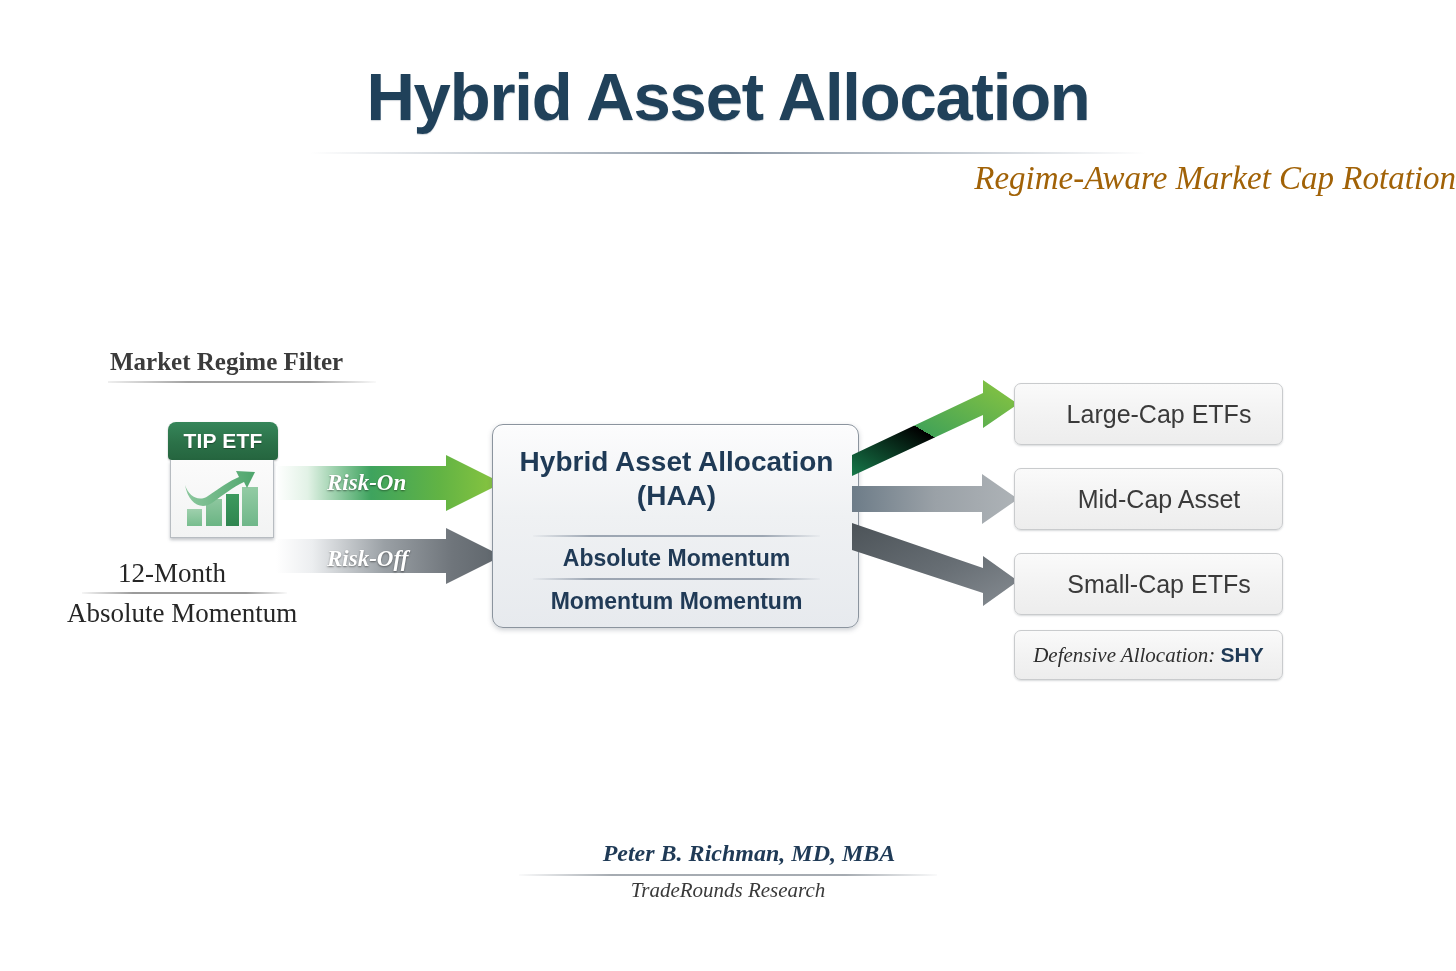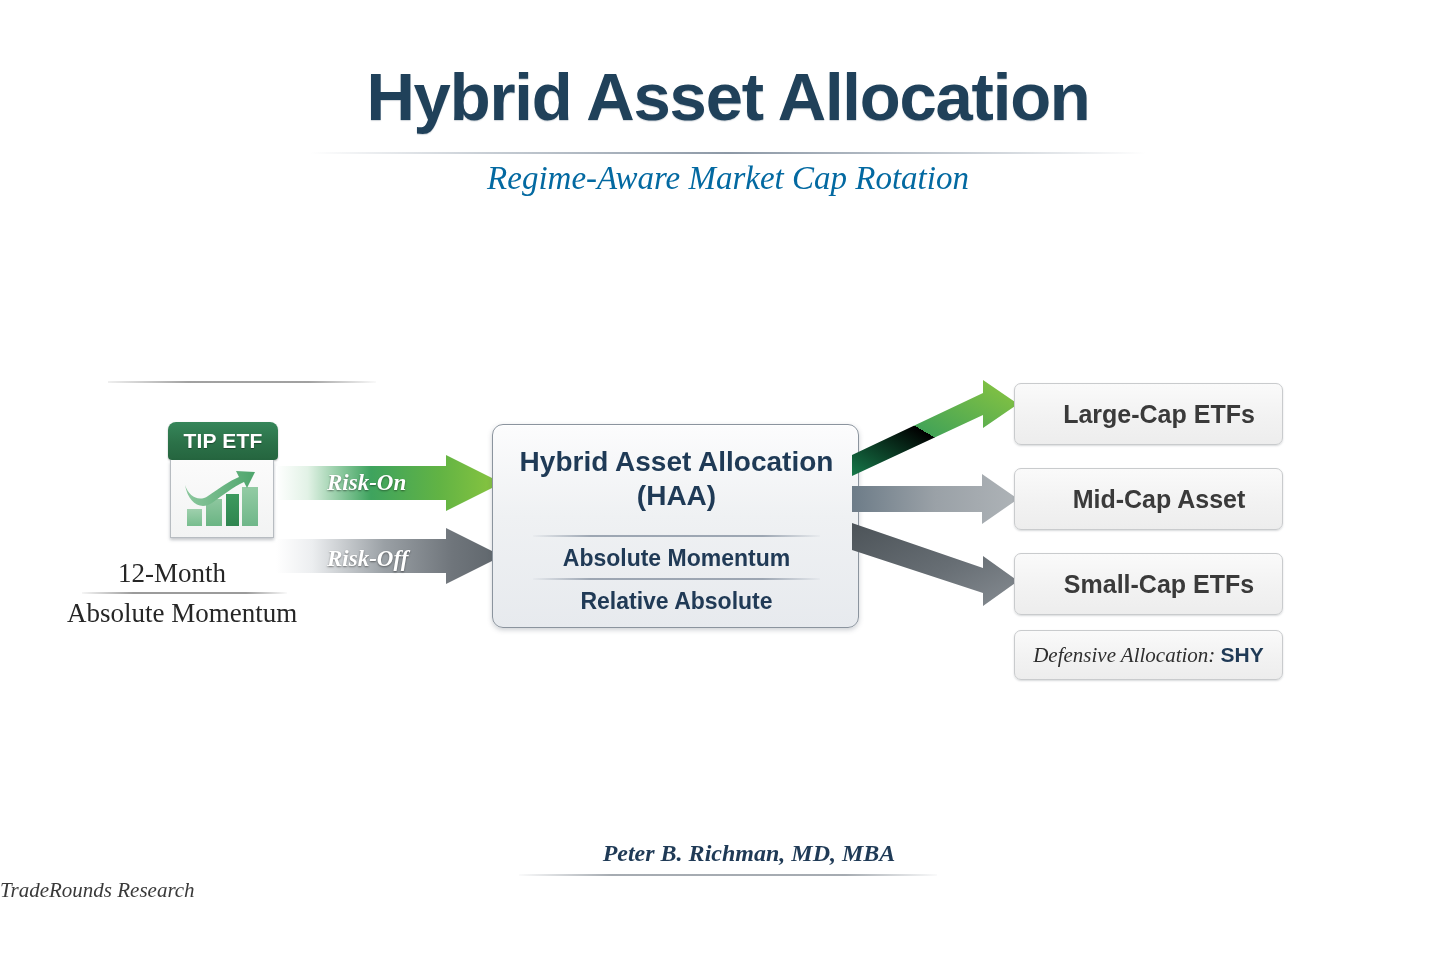--- a/index.html
+++ b/index.html
@@ -45,25 +45,25 @@
        rgba(150,162,175,0.55) 22%,
        rgba(120,134,150,0.85) 50%,
        rgba(150,162,175,0.55) 78%,
        rgba(150,162,175,0) 100%);
   }
   .subtitle {
     position: absolute;
     left: 0;
     top: 160px;
     width: 1456px;
-    text-align: center;
+    text-align: right;
     font-family: "Liberation Serif", "DejaVu Serif", serif;
     font-style: italic;
     font-size: 33px;
-    color: #0369a1;
+    color: #a16207;
   }
 
   
   .section-label {
     position: absolute;
     left: 110px;
     top: 348px;
     font-family: "Liberation Serif", "DejaVu Serif", serif;
     font-weight: bold;
     font-size: 25px;
@@ -241,21 +241,21 @@
     display: flex;
     align-items: center;
     justify-content: center;
   }
   .out-box.b1 { top: 383px; height: 62px; }
   .out-box.b2 { top: 468px; height: 62px; }
   .out-box.b3 { top: 553px; height: 62px; }
   .out-box.b4 { top: 630px; height: 50px; }
   .out-label {
     font-family: "Liberation Sans", "DejaVu Sans", sans-serif;
-    font-weight: bold;
+    font-weight: normal;
     font-size: 25px;
     color: #3a3a3a;
     white-space: nowrap;
     margin-left: 21px;
   }
   .def-label {
     font-family: "Liberation Serif", "DejaVu Serif", serif;
     font-style: italic;
     font-size: 21px;
     color: #2e2e2e;
@@ -304,35 +304,37 @@
        rgba(160,166,172,0.05) 0%,
        rgba(128,136,145,0.7) 22%,
        rgba(128,136,145,0.7) 78%,
        rgba(160,166,172,0.05) 100%);
   }
   .foot-org {
     position: absolute;
     left: 0;
     top: 878px;
     width: 1456px;
+    text-align: center;
     font-family: "Liberation Serif", "DejaVu Serif", serif;
     font-style: italic;
     font-size: 21px;
     color: #3a3a3a;
   }
 </style>
 </head>
 <body>
 
 <div id="slide">
 
   <div class="title">Hybrid Asset Allocation</div>
   <div class="title-rule"></div>
   <div class="subtitle">Regime-Aware Market Cap Rotation</div>
 
+  <div class="section-label">Market Regime Filter</div>
   <div class="section-rule"></div>
 
   <div class="tip-card">
     <div class="tip-head">
       <span>TIP ETF</span>
     </div>
     <div class="tip-body">
       <span>
         <svg width="86" height="60" viewBox="0 0 86 60">
           <defs>
@@ -406,21 +408,21 @@
   <div class="mom-bottom">Absolute Momentum</div>
 
   <div class="haa-box">
     <div class="haa-title">
       <span>Hybrid Asset Allocation</span><br>
       <span>(HAA)</span>
     </div>
     <div class="haa-rule r1"></div>
     <div class="haa-sub s1">Absolute Momentum</div>
     <div class="haa-rule r2"></div>
-    <div class="haa-sub s2">Relative Absolute</div>
+    <div class="haa-sub s2">Momentum Momentum</div>
   </div>
 
   <div class="out-arrows">
     <svg width="175" height="240" viewBox="0 0 175 240">
       <defs>
         <linearGradient id="gOutGreen" x1="0" y1="1" x2="1" y2="0">
           <stop offset="0%" stop-color="#16794a"></stop>
           <stop offset="45%" stop-color="#43a css"></stop>
           <stop offset="45%" stop-color="#43a357"></stop>
           <stop offset="100%" stop-color="#8cc63f"></stop>

